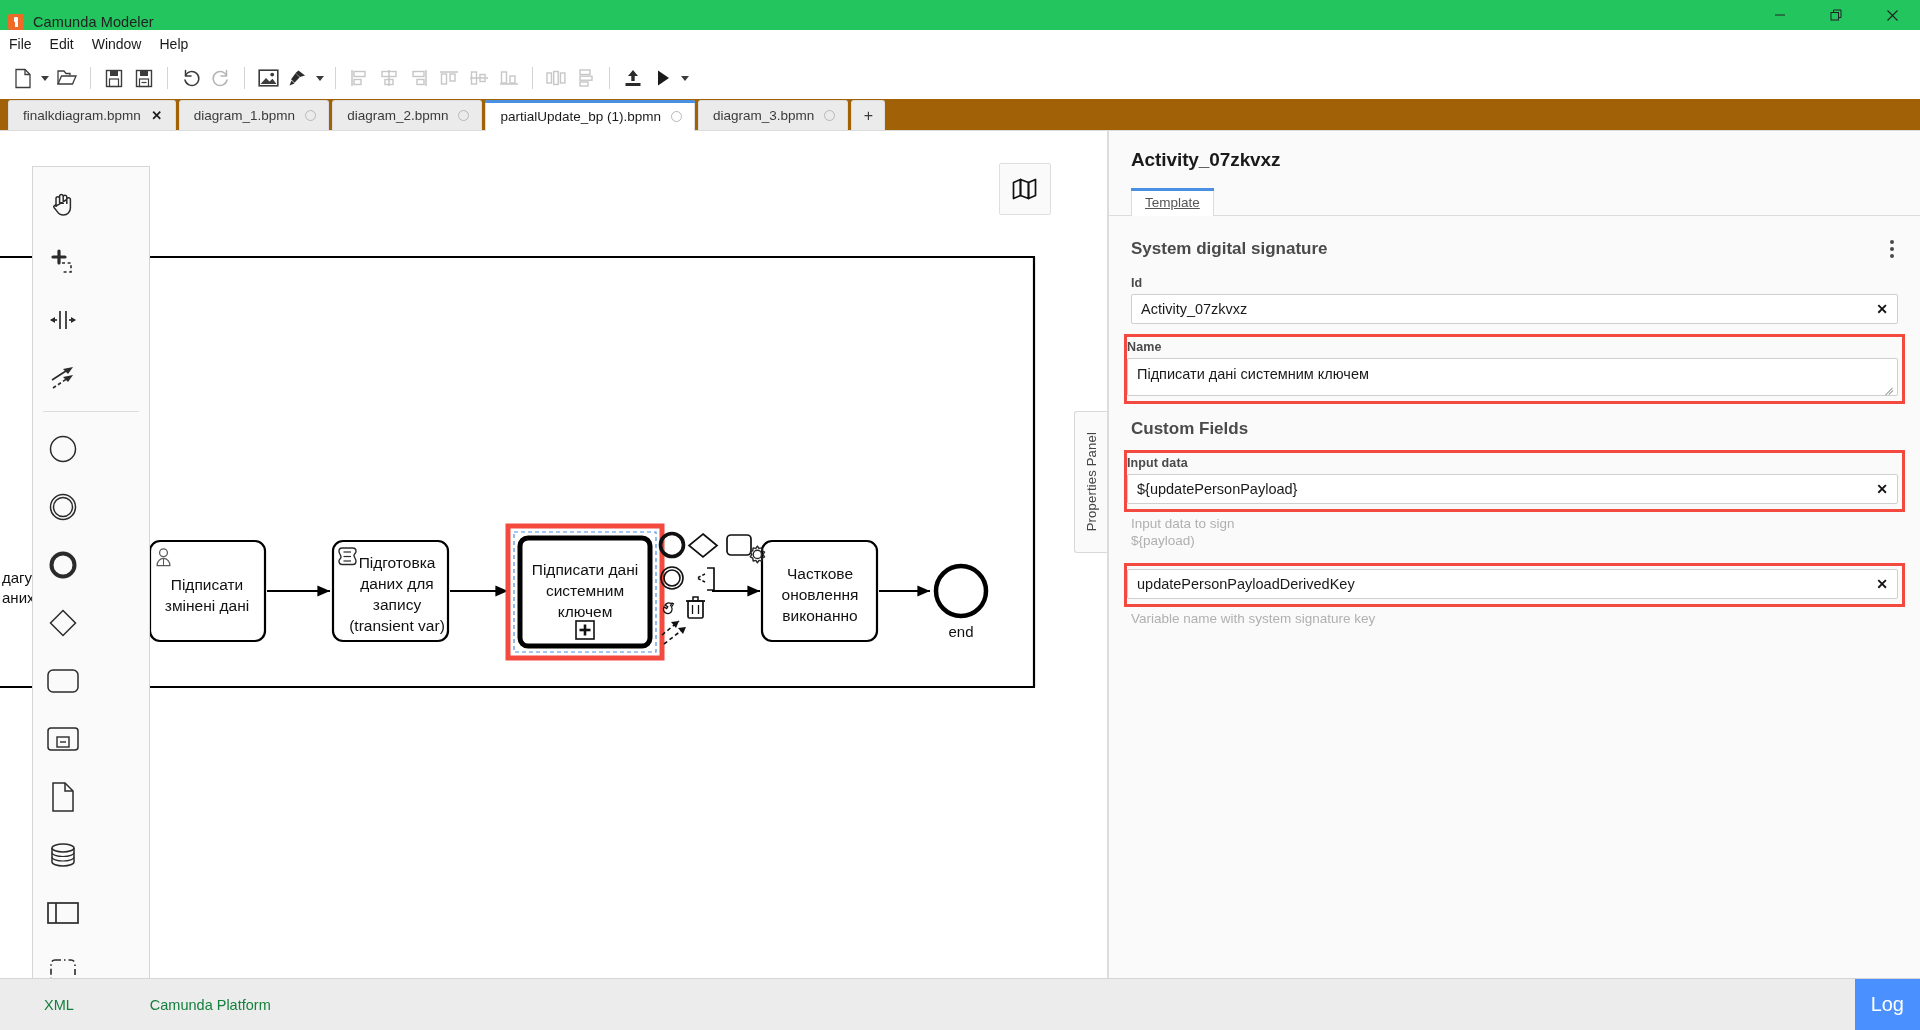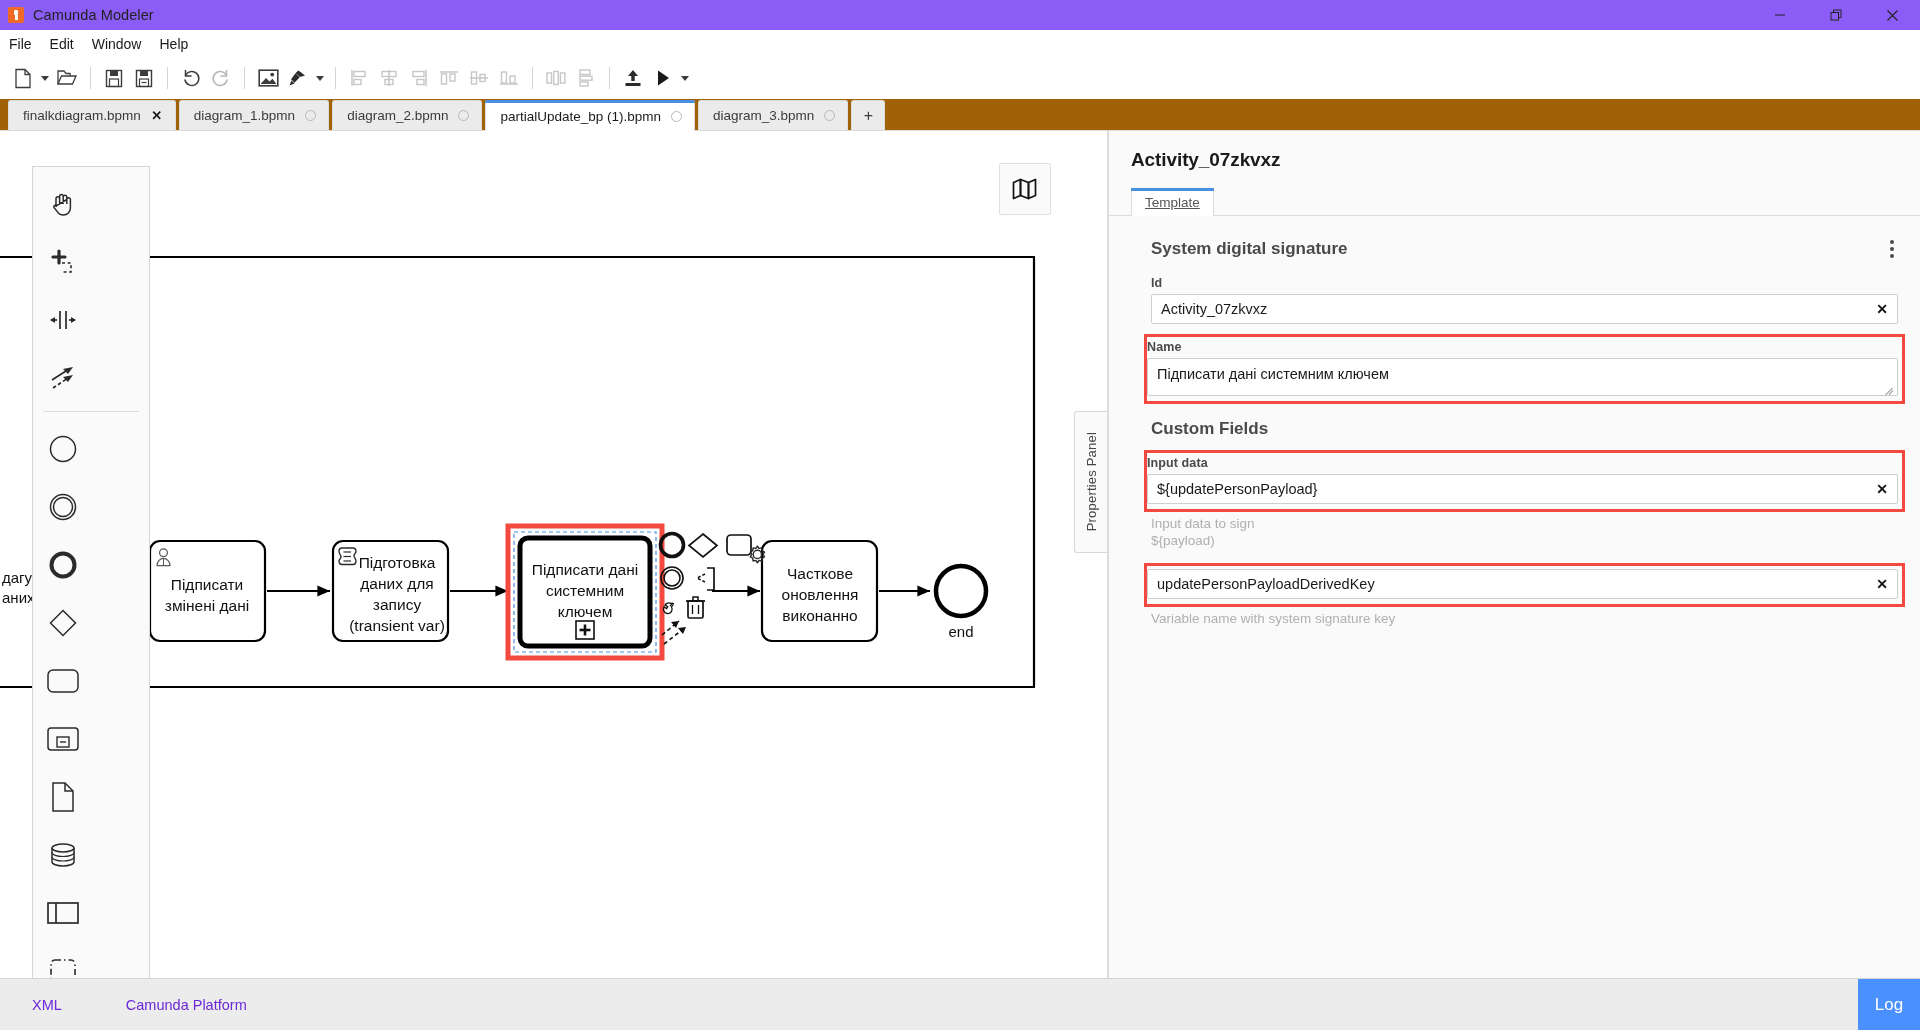--- a/index.html
+++ b/index.html
@@ -8,22 +8,22 @@
     width: 1920px; height: 1030px;
     overflow: hidden;
     font-family: "Liberation Sans", sans-serif;
     background: #ffffff;
     -webkit-font-smoothing: antialiased;
   }
 
   
   #titlebar {
     height: 30px; width: 100%;
-    background: #8b5cf6;
-    display: flex; align-items: center;
+    background: #22c55e;
+    display: flex; align-items: flex-end;
     position: relative;
     border-bottom: 0;
   }
   #app-icon {
     width: 16px; height: 16px; margin-left: 8px; margin-right: 9px;
     background: #f06a27; border-radius: 2px;
     position: relative; flex: none;
   }
   #app-icon::before {
     content: ""; position: absolute; left: 6px; top: 3px;
@@ -170,21 +170,21 @@
   .ptab {
     height: 28px; padding: 0 13px; display: flex; align-items: center;
     font-size: 13.5px; color: #555; background: #fff;
     border: 1px solid #dcdcdc; border-bottom: none; position: relative;
     margin-bottom: -1px; cursor: default; border-radius: 2px 2px 0 0; text-decoration: underline;
   }
   .ptab.active::before {
     content: ""; position: absolute; left: -1px; right: -1px; top: -1px;
     height: 3px; background: #4a90e2;
   }
-  #props-body { padding: 16px 22px 0 22px; margin-left: 20px; }
+  #props-body { padding: 16px 22px 0 22px; }
   .group-title {
     font-size: 17px; font-weight: bold; color: #4a4a4a;
     margin: 4px 0 14px 0; display: flex; align-items: center;
     justify-content: space-between;
   }
   .kebab { display: flex; flex-direction: column; gap: 3px; cursor: default; padding: 4px; }
   .kebab i { width: 4px; height: 4px; border-radius: 50%; background: #4a4a4a; display: block; }
 
   .field { margin-bottom: 13px; position: relative; }
   .field.hl {
@@ -223,26 +223,27 @@
     white-space: pre-line;
   }
 
   
   #statusbar {
     position: absolute; bottom: 0; left: 0; right: 0; height: 52px;
     background: #ececec; border-top: 1px solid #d5d5d5;
     display: flex; align-items: center;
   }
   .sb-item {
-    font-size: 14.5px; color: #6d28d9; padding: 0 32px; cursor: default;
+    font-size: 14.5px; color: #15803d; padding: 0 32px; cursor: default;
     line-height: 52px;
+    margin-left: 12px;
   }
   #log-btn {
     margin-left: auto; height: 52px; min-width: 62px; background: #4a90ff;
-    color: #fff; font-size: 17px; display: flex; align-items: center;
+    color: #fff; font-size: 20px; display: flex; align-items: center;
     justify-content: center; padding: 0 16px; cursor: default;
   }
 
   
   #bpmn { position: absolute; left: 0; top: 0; }
 </style>
 </head>
 <body>
 
 <div id="titlebar">

